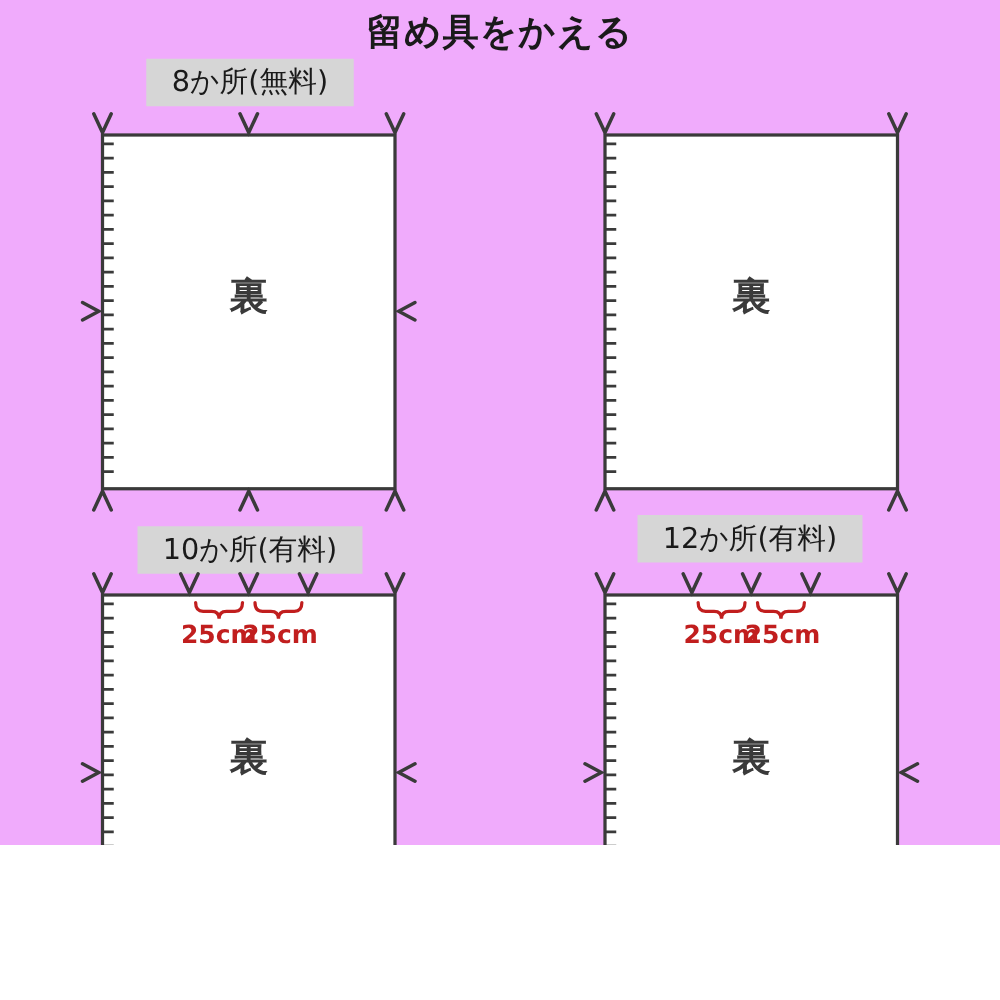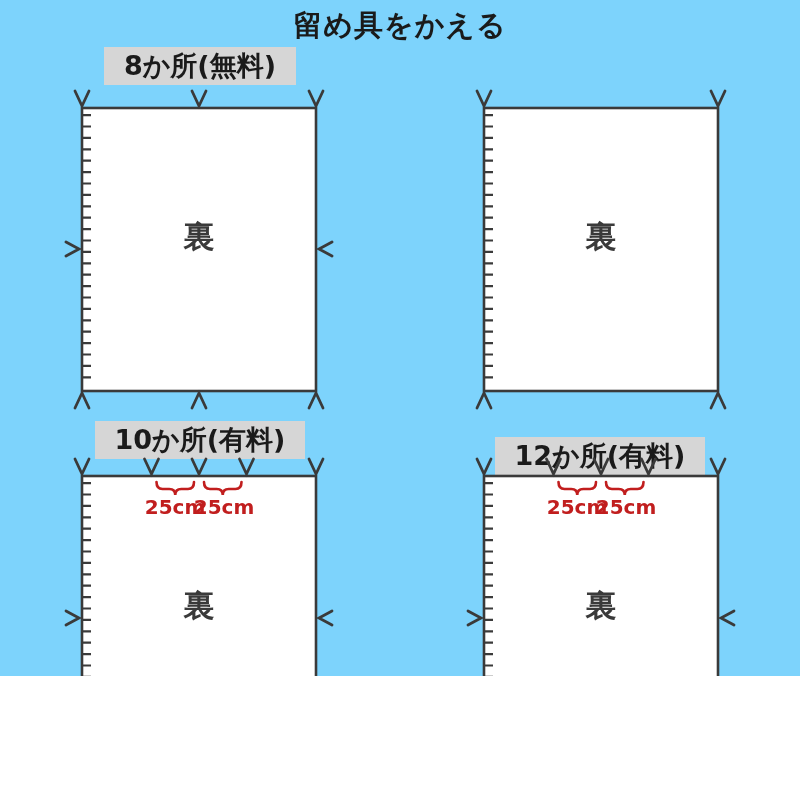--- a/index.html
+++ b/index.html
@@ -1,31 +1,31 @@
 <!DOCTYPE html>
 <html><head>
 <meta charset="utf-8">
 <style>
   html,body{margin:0;padding:0;}
   .page{
-    position:relative;width:800px;height:676px;background:#7dd3fc;
+    position:relative;width:800px;height:676px;background:#f0abfc;
     font-family:"DejaVu Sans","Liberation Sans",sans-serif;overflow:hidden;
   }
   .title{
     position:absolute;top:6px;left:0;width:800px;text-align:center;
     font-size:29px;font-weight:bold;color:#1a1a1a;letter-spacing:1px;
   }
   .header-row{position:absolute;width:400px;text-align:center;}
   .hr-tl{left:0;top:47px;}
   .hr-tr{left:400px;top:47px;}
   .hr-bl{left:0;top:421px;}
-  .hr-br{left:400px;top:437px;}
+  .hr-br{left:400px;top:412px;}
   .chip{
     display:inline-block;background:#d6d6d6;color:#1a1a1a;
-    font-size:27px;font-weight:bold;line-height:38px;padding:0 20px;text-align:center;
+    font-size:23px;font-weight:normal;line-height:38px;padding:0 20px;text-align:center;
   }
   svg.canvas{position:absolute;left:0;top:0;width:800px;height:800px;}
   .cover{fill:#ffffff;stroke:#3a3a3a;stroke-width:2.6;}
   .zip{stroke:#3a3a3a;stroke-width:9;stroke-dasharray:2.2 9.2;fill:none;}
   .mark{fill:none;stroke:#3a3a3a;stroke-width:2.8;stroke-linecap:round;stroke-linejoin:miter;}
   .brace{fill:none;stroke:#c11e1e;stroke-width:2.6;stroke-linecap:round;}
   text.back{font-size:31px;font-weight:600;fill:#3a3a3a;text-anchor:middle;
     font-family:"DejaVu Sans","Liberation Sans",sans-serif;}
   text.measure{font-size:20px;font-weight:bold;fill:#c11e1e;text-anchor:middle;
     font-family:"DejaVu Sans","Liberation Sans",sans-serif;}

